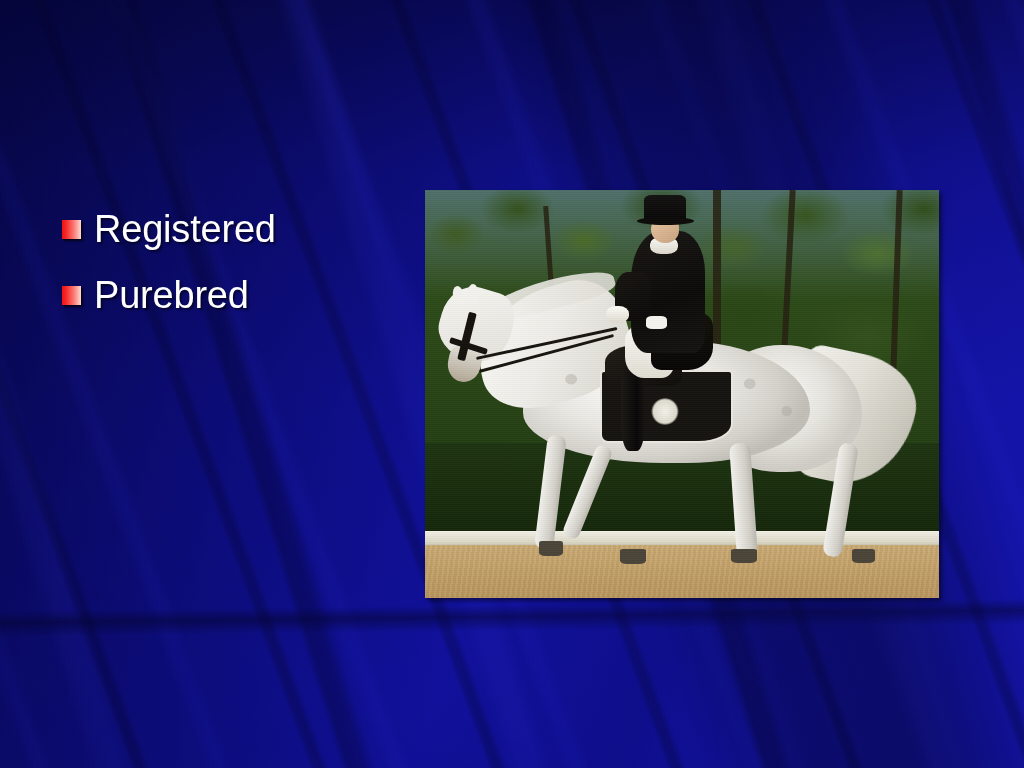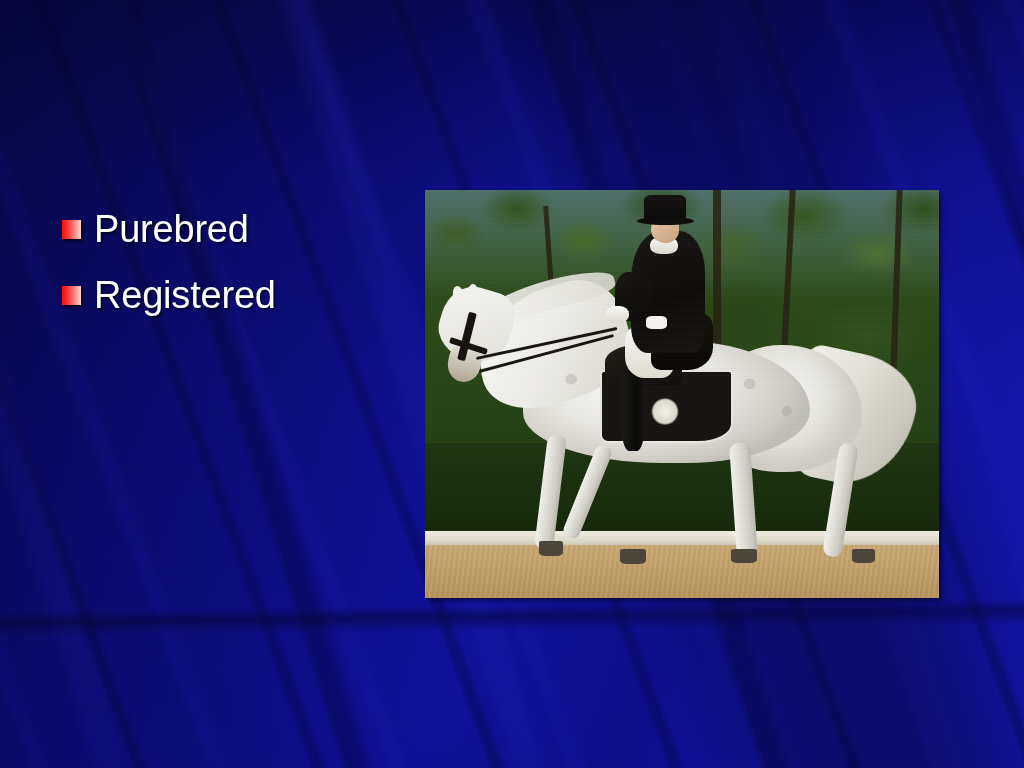--- a/index.html
+++ b/index.html
@@ -285,26 +285,26 @@
   <div class="bg-streaks"></div>
   <div class="bg-streaks2"></div>
   <div class="bg-wedge"></div>
   <div class="bg-band"></div>
   <div class="bg-vign"></div>
 
   <div class="bullets">
 
     <div class="bullet-row">
       <span class="bullet-marker"></span>
-      <span class="bullet-text">Purebred</span>
+      <span class="bullet-text">Registered</span>
     </div>
 
     <div class="bullet-row">
       <span class="bullet-marker"></span>
-      <span class="bullet-text">Registered</span>
+      <span class="bullet-text">Purebred</span>
     </div>
 
   </div>
 
   <div class="photo">
     <div class="ph-sky"></div>
     <div class="ph-trees"></div>
 
     <div class="ph-trunk" style="left:56%; top:0; width:1.6%; height:50%;"></div>
     <div class="ph-trunk" style="left:70%; top:0; width:1.1%; height:44%; transform:rotate(3deg);"></div>

